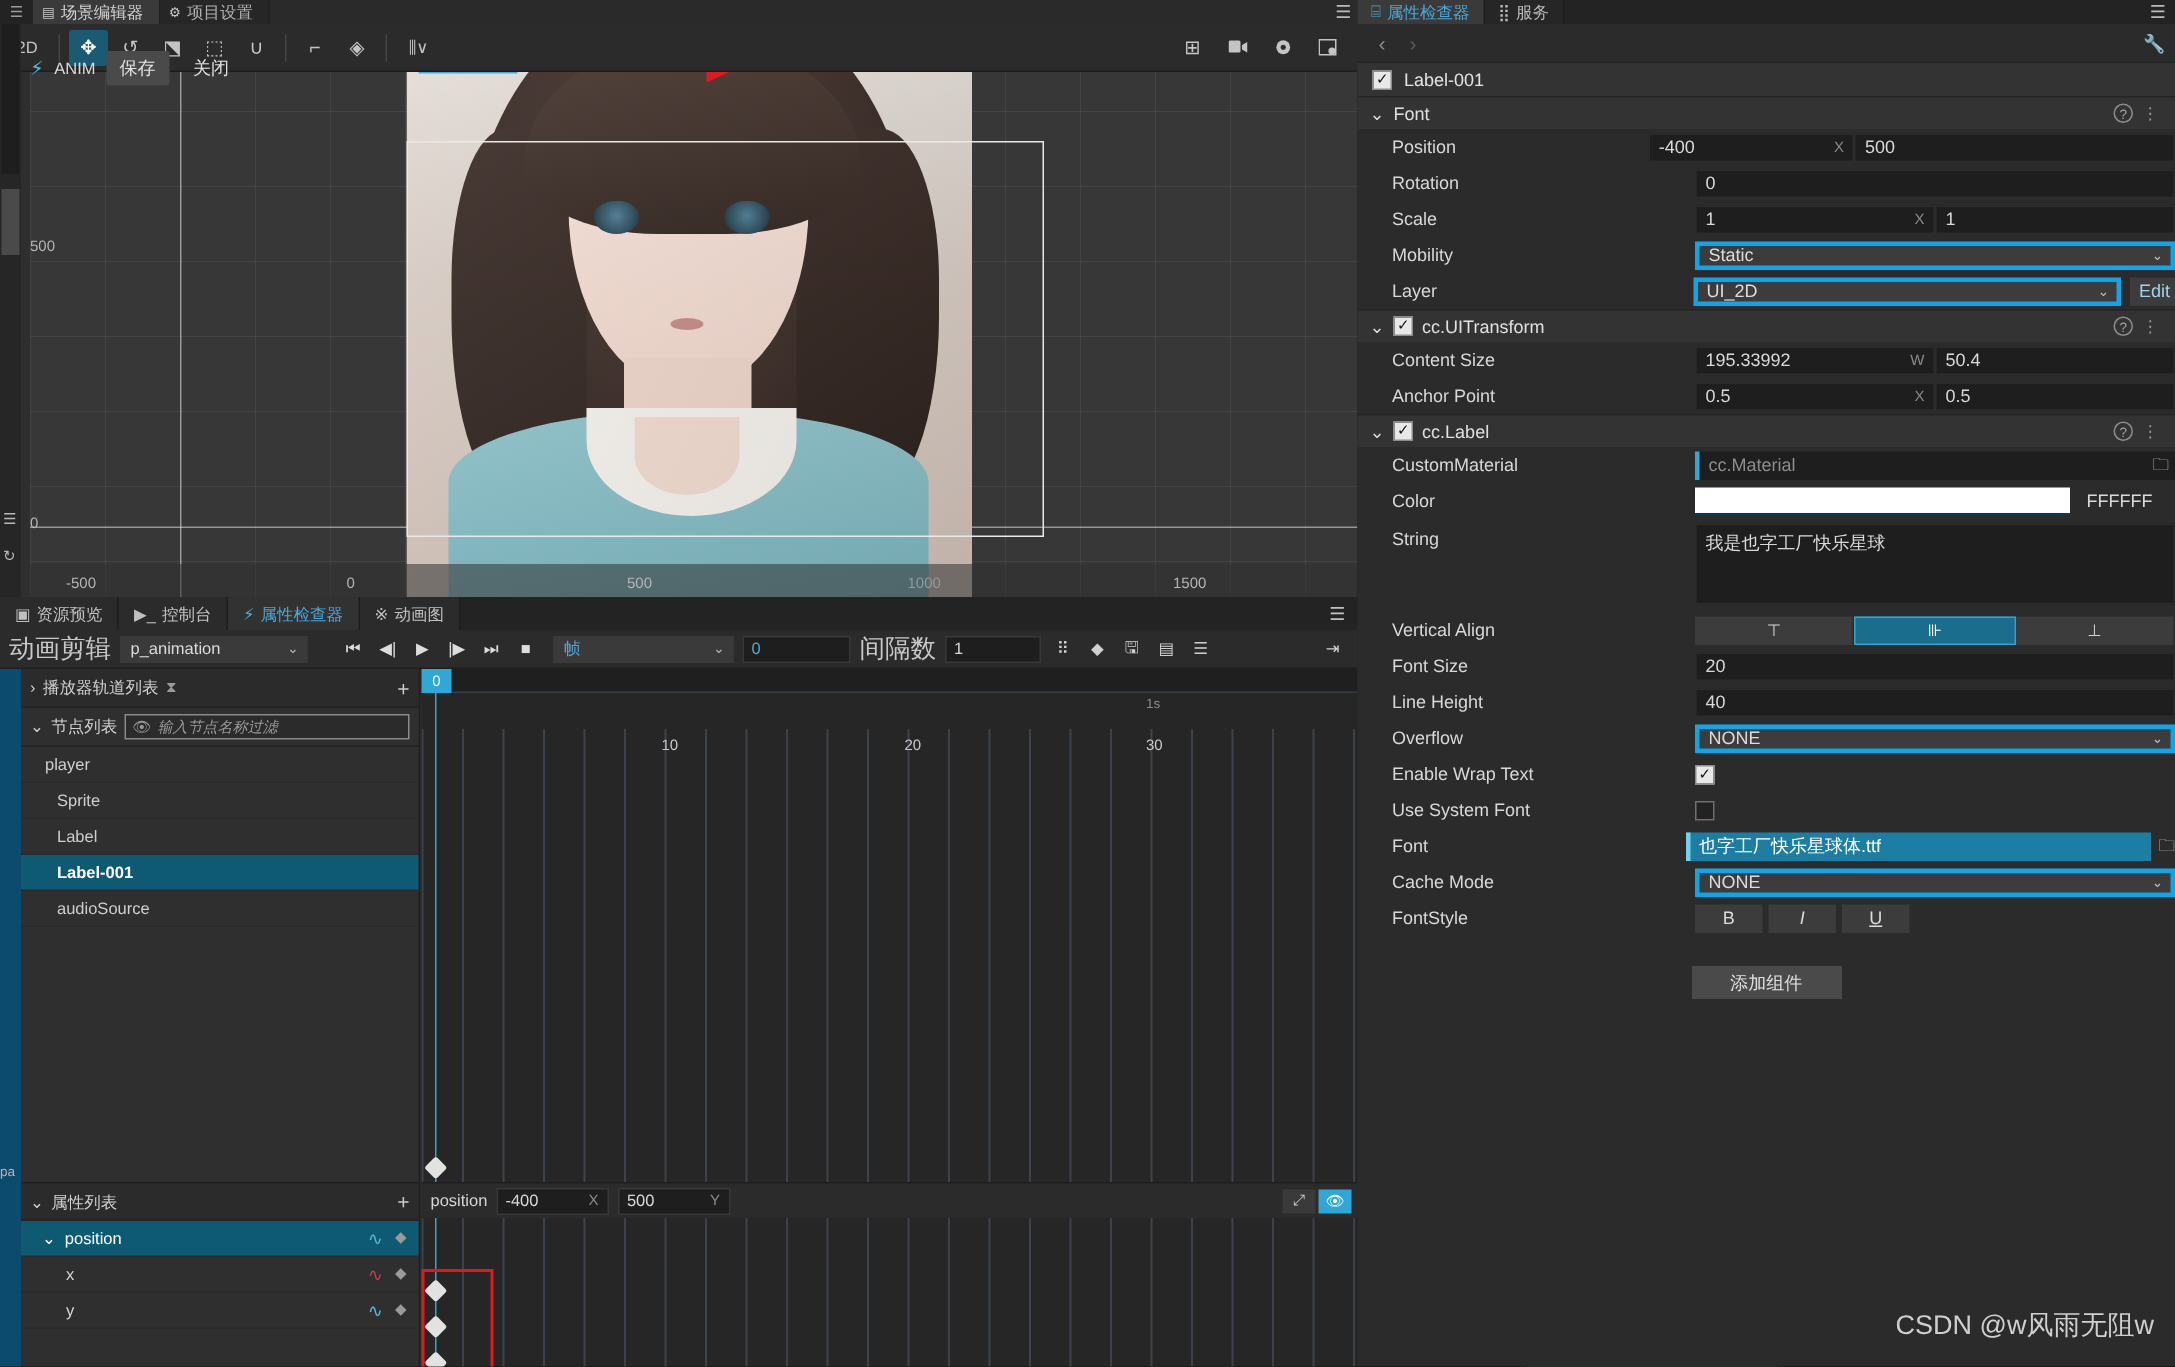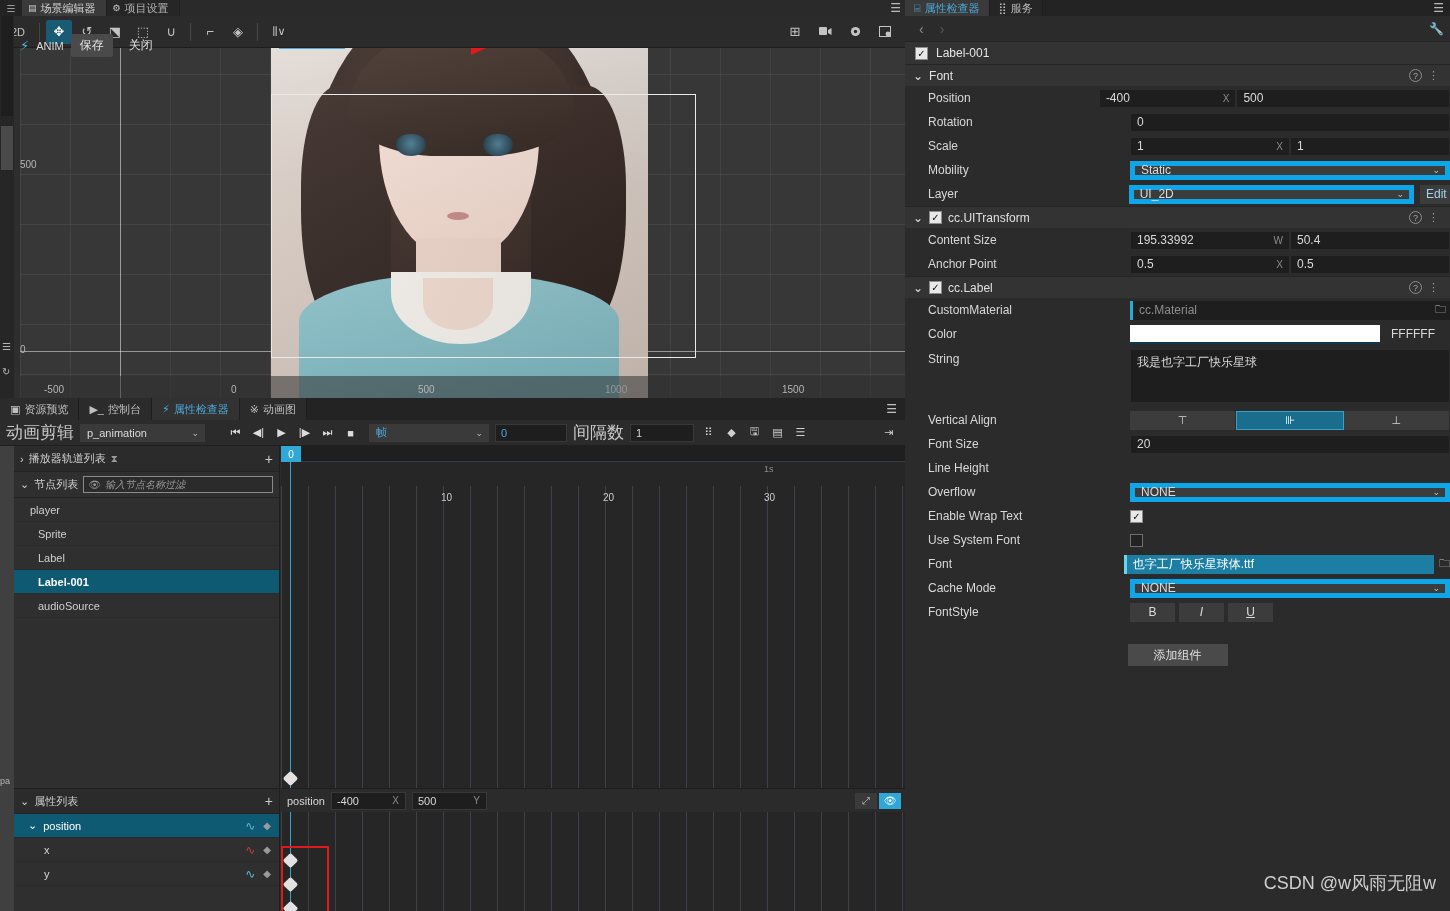--- a/index.html
+++ b/index.html
@@ -166,21 +166,21 @@
   .sel .cv { position: absolute; right: 5px; font-size: 9px; color: #bbb; }
   .tctl { width: 17px; display: flex; align-items: center; justify-content: center; color: #ddd; font-size: 11px; }
   .numin { background: #1e1e1e; border: 1px solid #383838; height: 18px; width: 72px;
     color: #d7d7d7; font-size: 11px; display: flex; align-items: center; padding: 0 5px; }
   .iconbtn { width: 17px; height: 18px; display: flex; align-items: center; justify-content: center;
     color: #d0d0d0; font-size: 11px; }
 
   .animbody { position: absolute; left: 0; top: 48px; right: 0; bottom: 0; }
   .left-tracks { position: absolute; left: 14px; top: 0; width: 266px; bottom: 0; background: #2f2f2f;
     border-right: 1px solid #1f1f1f; }
-  .lrail { position: absolute; left: 0; top: 0; width: 14px; bottom: 0; background: #404040; }
+  .lrail { position: absolute; left: 0; top: 0; width: 14px; bottom: 0; background: #0c4a6e; }
   .sectionrow {
     height: 26px; display: flex; align-items: center; gap: 5px; padding: 0 6px;
     background: #2b2b2b; border-bottom: 1px solid #232323; font-size: 11px; color: #d0d0d0;
   }
   .sectionrow .plus { margin-left: auto; font-size: 14px; color: #c9c9c9; }
   .filterin {
     flex: 1; height: 17px; background: #2b2b2b; border: 1px solid #8a8a8a;
     display: flex; align-items: center; padding: 0 4px; gap: 4px;
     color: #9a9a9a; font-size: 10px; font-style: italic;
   }
@@ -237,21 +237,21 @@
     border-radius: 50%; font-size: 9px; display: flex; align-items: center; justify-content: center; color: #a5a5a5; }
   .cmphdr .dots { position: absolute; right: 10px; color: #9a9a9a; font-size: 11px; letter-spacing: 1px; }
   .prop { height: 24px; display: flex; align-items: center; position: relative; }
   .prop .pn { width: 225px; padding-left: 23px; font-size: 12px; color: #d8d8d8; }
   .fin {
     height: 19px; background: #1e1e1e; border: 1px solid #2c2c2c; color: #d9d9d9;
     font-size: 12px; display: flex; align-items: center; padding: 0 6px; position: relative;
   }
   .fin .sfx { position: absolute; right: 6px; color: #8a8a8a; font-size: 10px; }
   .drop {
-    height: 19px; background: #3c3c3c; border: 5px solid #0ea5e9; color: #dcdcdc;
+    height: 19px; background: #3c3c3c; border: 3px solid #0ea5e9; color: #dcdcdc;
     font-size: 12px; display: flex; align-items: center; padding: 0 6px; position: relative;
   }
   .drop .cv2 { position: absolute; right: 5px; font-size: 9px; color: #c2c2c2; }
   .chk { width: 13px; height: 13px; background: #e8e8e8; border: 1px solid #8c8c8c;
     display: flex; align-items: center; justify-content: center; color: #111; font-size: 10px; }
   .chk.dark { background: #222; border-color: #6f6f6f; }
   .assetfield {
     height: 19px; background: #1e1e1e; border-left: 3px solid #2fa8d8; color: #8d8d8d;
     font-size: 12px; display: flex; align-items: center; padding: 0 6px; position: relative;
   }
@@ -690,20 +690,23 @@
 
     <div class="prop">
       <span class="pn">Font Size</span>
       <div class="fin" style="width:320px">
         <span>20</span>
       </div>
     </div>
 
     <div class="prop">
       <span class="pn">Line Height</span>
+      <div class="fin" style="width:320px">
+        <span>40</span>
+      </div>
     </div>
 
     <div class="prop">
       <span class="pn">Overflow</span>
       <div class="drop" style="width:320px">
         <span>NONE</span>
         <span class="cv2">⌄</span>
       </div>
     </div>
 

